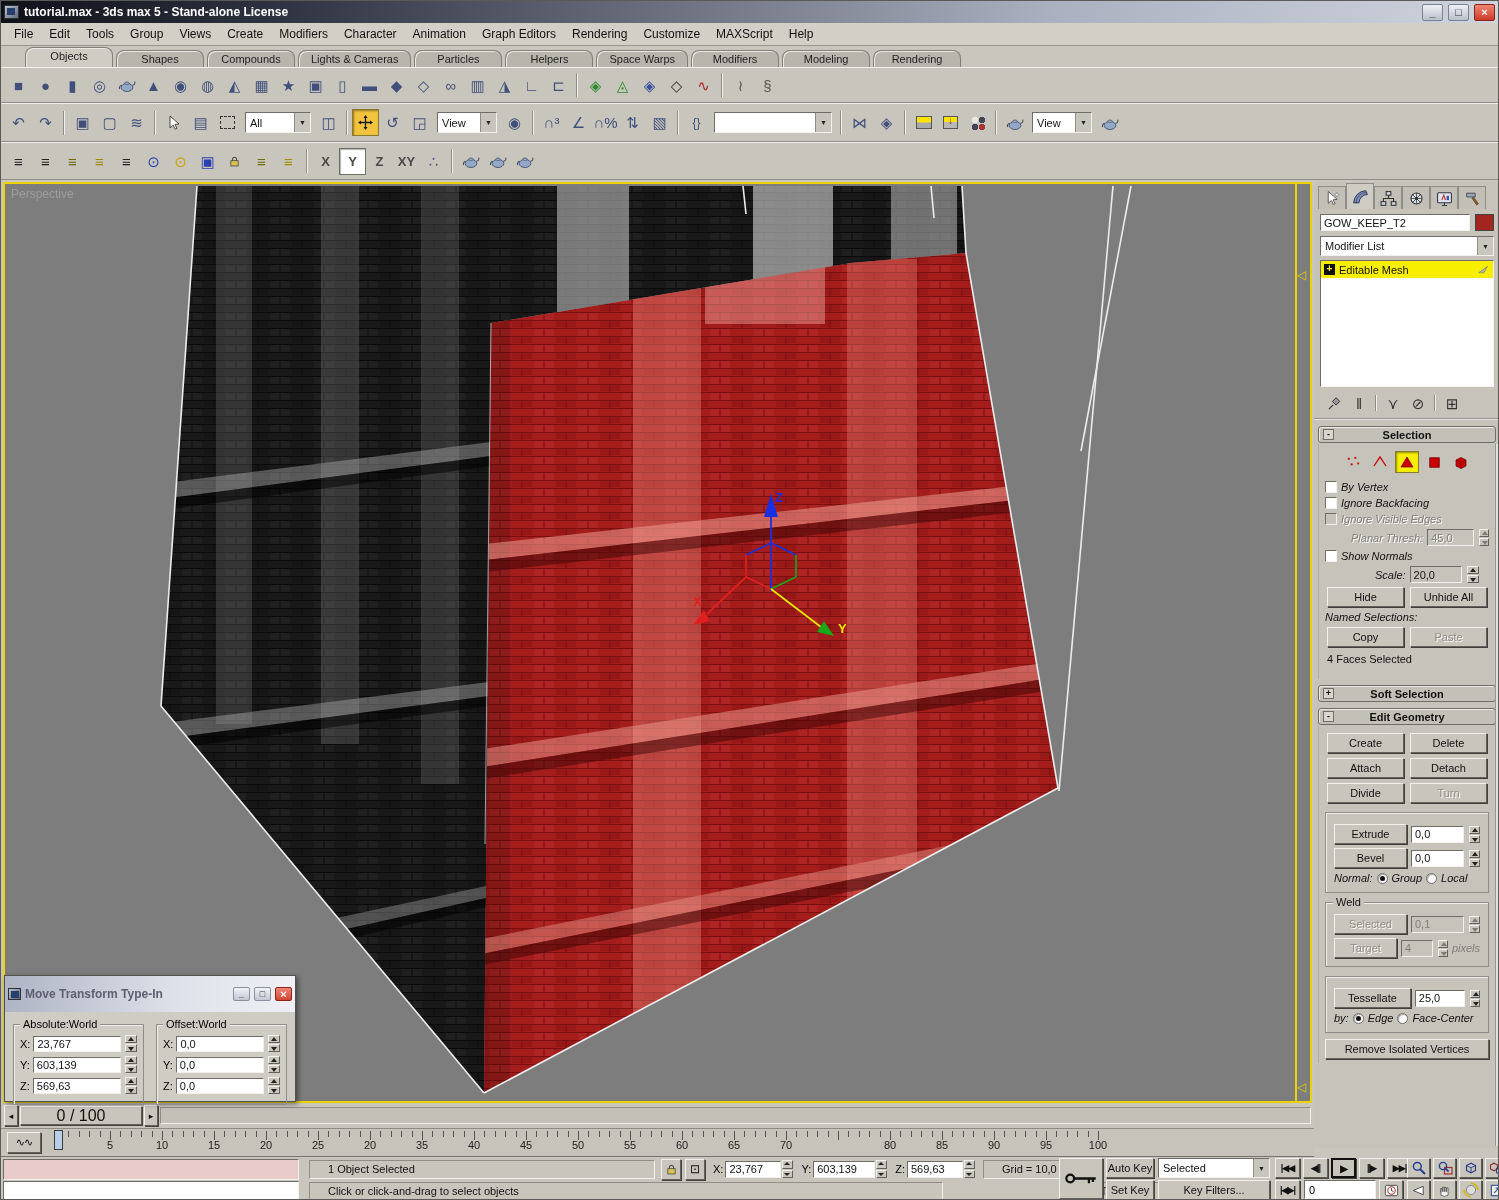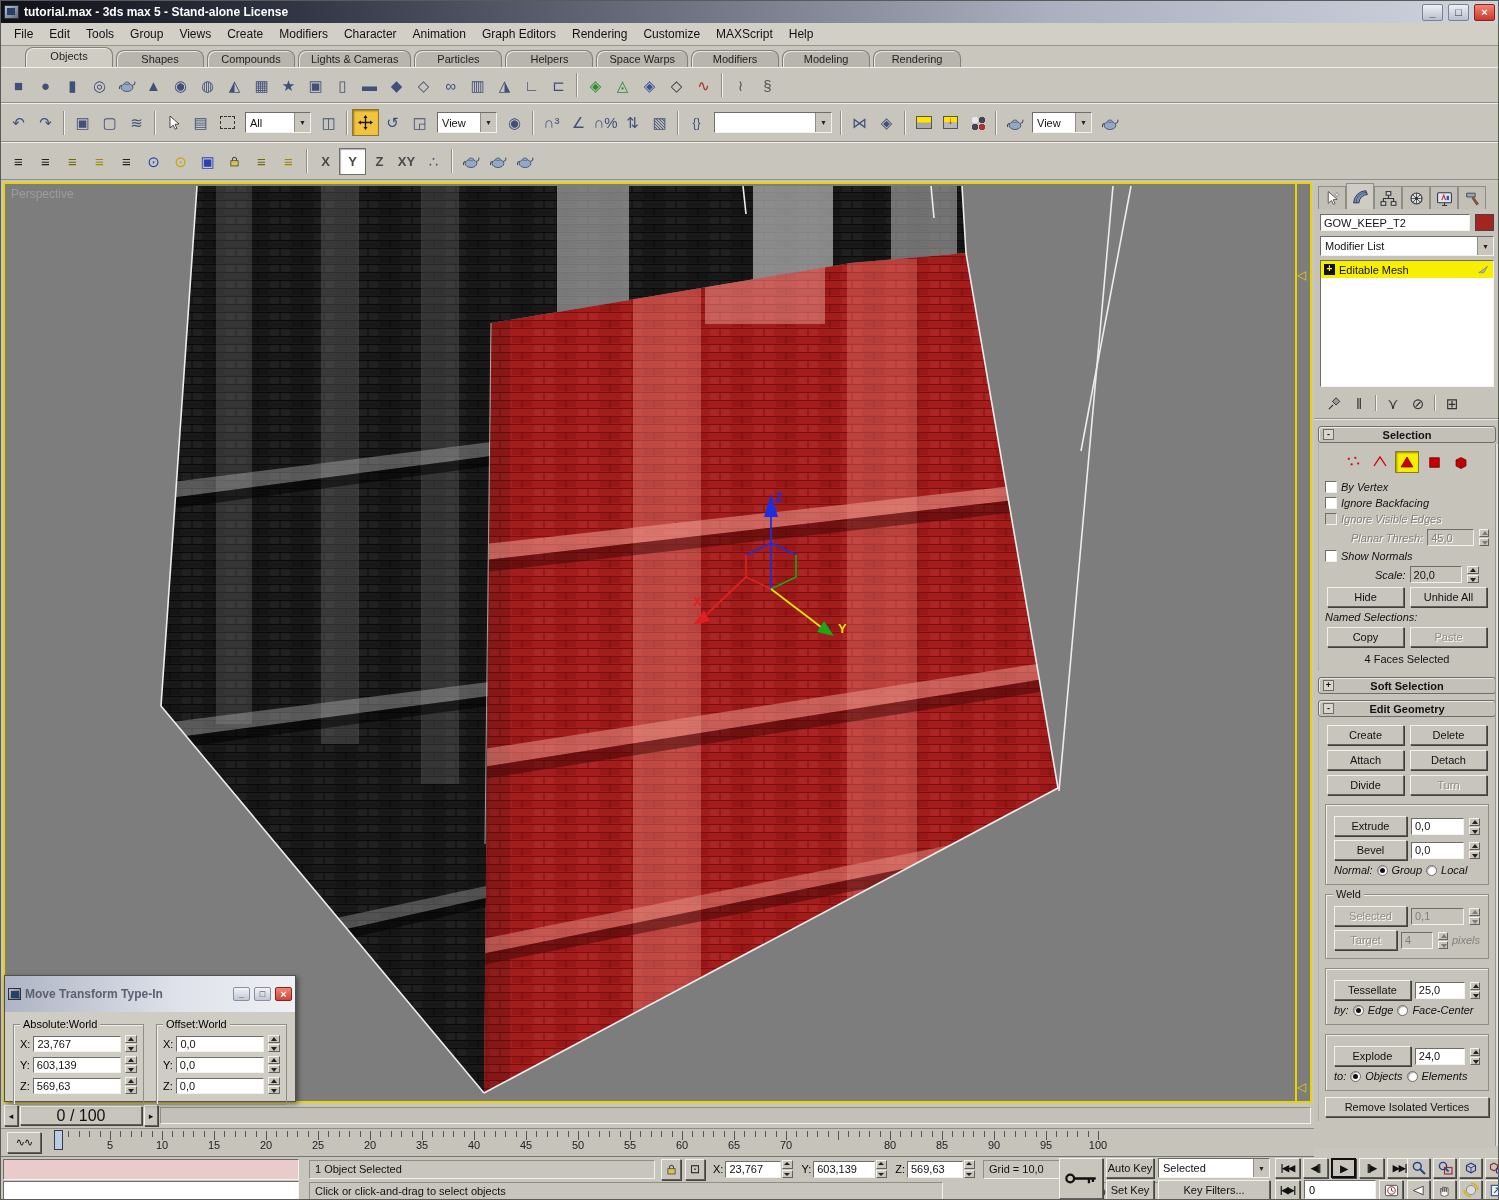--- a/index.html
+++ b/index.html
@@ -91,21 +91,21 @@
 .rd{width:11px;height:11px;min-width:11px;border-radius:50%;background:#fff;border:1px solid #6f6d67;box-shadow:inset 1px 1px 1px rgba(0,0,0,.35);position:relative;display:inline-block;}
 .rd.on::after{content:"";position:absolute;left:2px;top:2px;width:5px;height:5px;border-radius:50%;background:#111;}
 .frow{display:flex;align-items:center;gap:4px;margin:4px 4px;}
 .frow.dis{color:#82807a;text-shadow:1px 1px 0 #fff;}
 .grid2{display:grid;grid-template-columns:1fr 1fr;gap:5px 6px;margin:2px 6px;}
 .grp{border:1px solid #8f8d86;box-shadow:inset 1px 1px 0 #efeeea;position:relative;margin:9px 4px 6px;padding:7px 4px 4px;}
 .grp .legend{position:absolute;top:-7px;left:7px;background:#c6c3bb;padding:0 3px;font-size:11px;}
 .subobj{display:flex;justify-content:center;gap:3px;margin:2px 0 8px;}
 .sob{width:24px;height:22px;display:flex;align-items:center;justify-content:center;border:1px solid transparent;}
 .sob.active{background:#f8ef00;border:1px solid #8a7a30;box-shadow:inset 1px 1px 2px rgba(0,0,0,.4);}
-.rstatus{text-align:center;margin:6px 6px 2px;}
+.rstatus{text-align:left;margin:6px 6px 10px;}
 .lbl{white-space:nowrap;font-style:italic;}
 
 
 #dialog{position:absolute;left:3px;top:974px;width:292px;height:127px;background:#cfccc4;border:1px solid #54524d;box-shadow:2px 2px 5px rgba(0,0,0,.45);z-index:6;}
 .dtitle{height:36px;background:linear-gradient(90deg,#aeb4c4,#dfe2ea 60%,#eef0f5);display:flex;align-items:center;gap:4px;padding:0 3px;font-size:12px;font-weight:bold;color:#5c6070;}
 .dtitle .applogo{width:13px;height:12px;}
 .dtitle .tspacer{flex:1;}
 .dbtn{width:17px;height:14px;background:linear-gradient(180deg,#f2f3f7,#c2c7d4);border:1px solid #8a8fa0;font-size:9px;font-weight:bold;color:#333;display:flex;align-items:center;justify-content:center;border-radius:2px;}
 .dbtn.close{background:linear-gradient(180deg,#ef8576,#d04634);color:#fff;border-color:#8d2318;font-size:11px;}
 .dbody{display:flex;gap:12px;padding:12px 8px 4px;}
@@ -124,21 +124,21 @@
 #ruler{position:absolute;left:50px;top:0;width:1250px;height:28px;}
 .tick{position:absolute;top:2px;width:1px;height:6px;background:#55534e;}
 .tick.major{height:9px;}
 .ticklabel{position:absolute;top:10px;width:30px;margin-left:-15px;text-align:center;font-size:11px;color:#222;}
 .tmarker{position:absolute;top:1px;width:9px;height:20px;background:#b9cde6;border:1px solid #3c3c3c;margin-left:-4px;}
 #statusbar{position:absolute;left:0;top:1156px;width:1499px;height:44px;background:#c8c5bd;font-size:11px;}
 .srow{position:absolute;left:0;height:22px;display:flex;align-items:center;}
 .listener{width:296px;height:21px;border:1px solid;border-color:#6f6d67 #f2f1ee #f2f1ee #6f6d67;margin:0 2px;}
 .listener.pink{background:#e9cbcb;}
 .listener.white{background:#fff;}
-.sfield{height:19px;border:1px solid;border-color:#8f8d86 #f2f1ee #f2f1ee #8f8d86;display:flex;align-items:center;padding:0 5px;color:#111;white-space:nowrap;}
+.sfield{height:19px;border:1px solid;border-color:#8f8d86 #f2f1ee #f2f1ee #8f8d86;display:flex;align-items:center;padding:0 18px;color:#111;white-space:nowrap;}
 .sbtn{height:21px;background:#c8c5bd;border:1px solid;border-color:#f2f1ee #63615c #63615c #f2f1ee;box-shadow:1px 1px 0 #45443f;display:flex;align-items:center;justify-content:center;color:#111;white-space:nowrap;}
 .coordlbl{margin:0 2px 0 8px;font-weight:normal;}
 .minispin{width:11px;height:18px;display:flex;flex-direction:column;gap:1px;margin-left:1px;}
 .minispin b{flex:1;background:#c8c5bd;border:1px solid;border-color:#f2f1ee #63615c #63615c #f2f1ee;position:relative;}
 .minispin b::after{content:"";position:absolute;left:1px;border-left:3px solid transparent;border-right:3px solid transparent;}
 .minispin b.up::after{top:1px;border-bottom:3px solid #222;}
 .minispin b.dn::after{top:2px;border-top:3px solid #222;}
 #keybtn{position:absolute;left:1058px;top:1px;width:44px;height:41px;}
 .pbrow{position:absolute;display:flex;gap:3px;}
 .pbb{width:25px;height:20px;font-size:9px;letter-spacing:-1px;font-weight:bold;}
@@ -835,39 +835,20 @@
             </div>
             <div class="frow">
               <span class="lbl">by:</span>
               <span class="rd on"></span>
               <span class="lbl">Edge</span>
               <span class="rd"></span>
               <span class="lbl">Face-Center</span>
             </div>
           </div>
 
-          <div class="grp">
-            <div class="frow">
-              <span class="btn" style="width:88px">Explode</span>
-              <span class="fld" style="width:56px">
-                  <span>24,0</span>
-                </span>
-              <span class="spin">
-                  <b class="up"></b>
-                  <b class="dn"></b>
-                </span>
-            </div>
-            <div class="frow">
-              <span class="lbl">to:</span>
-              <span class="rd on"></span>
-              <span class="lbl">Objects</span>
-              <span class="rd"></span>
-              <span class="lbl">Elements</span>
-            </div>
-          </div>
 
           <div style="margin:4px 4px 0">
             <span class="btn wide">Remove Isolated Vertices</span>
           </div>
         </div>
       </div>
     </div>
     <div class="cp-scroll"></div>
   </div>
 

